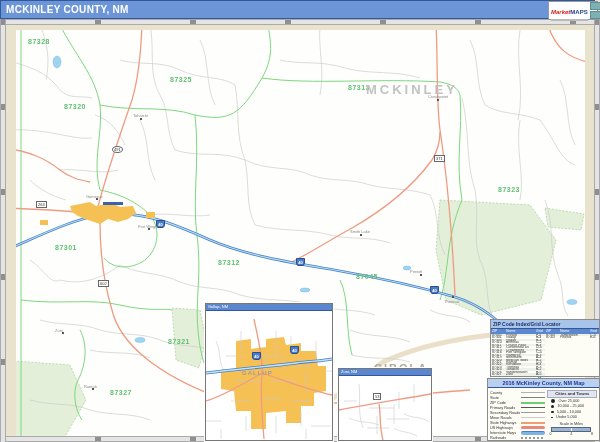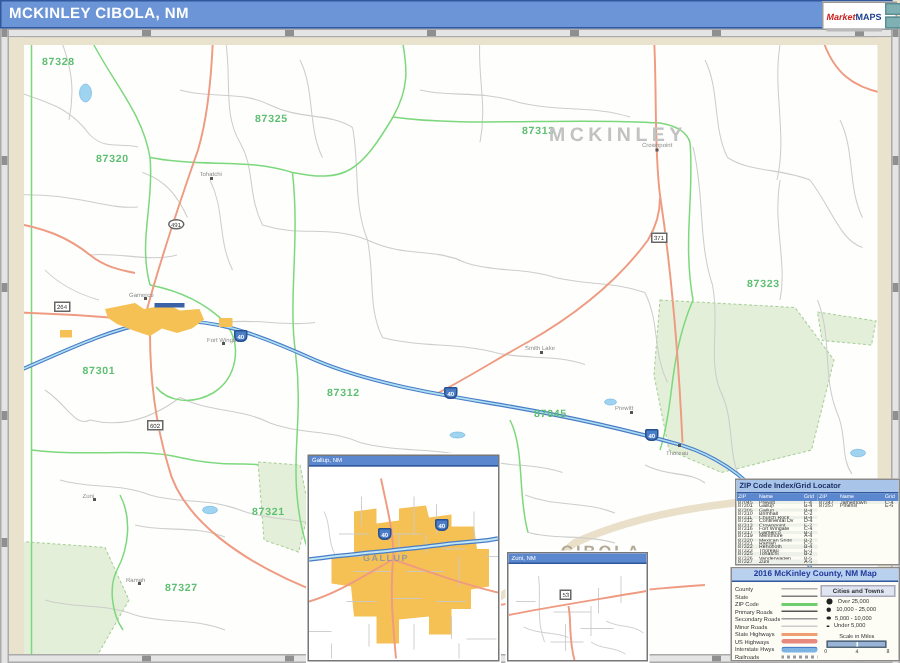--- a/index.html
+++ b/index.html
@@ -192,21 +192,21 @@
 
   <div class="ruler-h" style="top:19px;"></div>
   <div class="ruler-h" style="top:436px;"></div>
   <div class="ruler-v" style="left:0;"></div>
   <div class="ruler-v" style="left:594px;"></div>
   <div class="margin-beige" style="left:6px;top:25px;width:10px;height:411px;"></div>
   <div class="margin-beige" style="left:6px;top:25px;width:588px;height:5px;"></div>
   <div class="margin-beige" style="left:585px;top:25px;width:9px;height:411px;"></div>
 
   <div id="title-bar">
-    <span>MCKINLEY CIBOLA, NM</span>
+    <span>MCKINLEY COUNTY, NM</span>
   </div>
   <div id="logo-box">
     <div>
       <div>
         <span class="logo-txt logo-market">Market</span><span class="logo-txt logo-maps">MAPS</span>
       </div>
       <div class="logo-tag"></div>
     </div>
     <div>
       <div class="logo-chip"></div>

